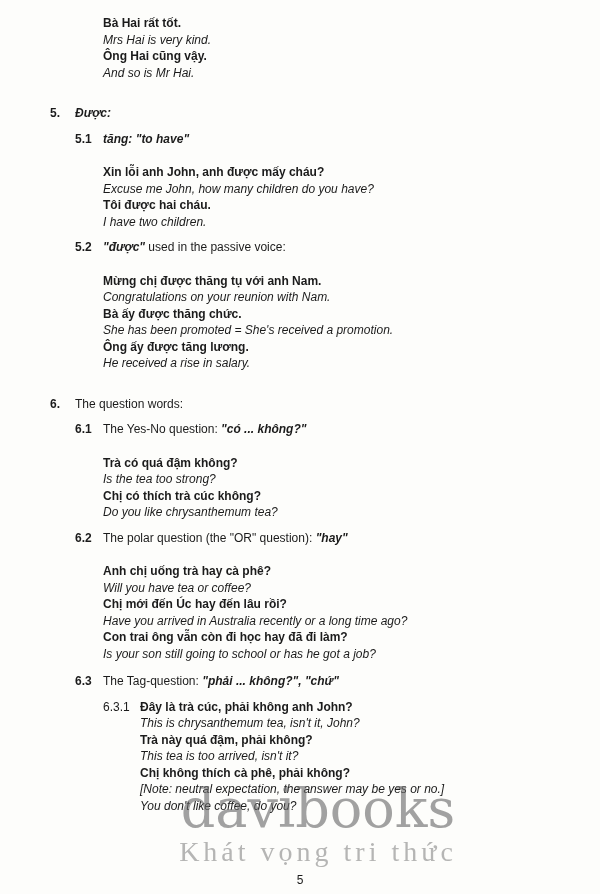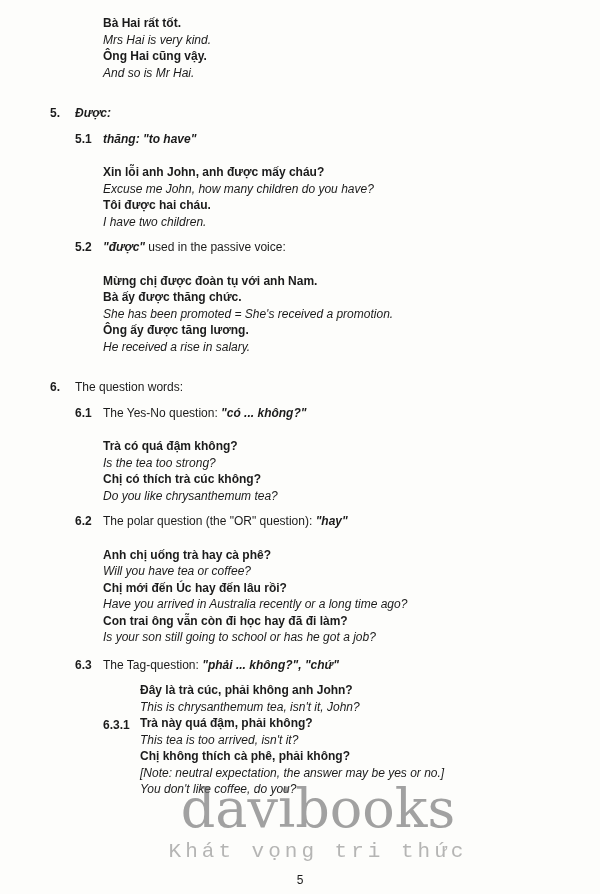--- a/index.html
+++ b/index.html
@@ -29,39 +29,39 @@
 
   .row { display: flex; align-items: baseline; }
   .row .num  { flex: 0 0 25px; font-weight: 700; }
   .lvl2 { padding-left: 25px; }
   .lvl2 .num2 { flex: 0 0 28px; font-weight: 700; }
 
   .sec { margin-top: 24px; }
   .head-gap { margin-top: 9px; }
   .block { padding-left: 53px; margin-top: 17px; }
   .sub-block { display: flex; padding-left: 53px; margin-top: 9px; }
-  .sub-block .num3 { flex: 0 0 37px; font-weight: 700; margin-top: 35px; }
+  .sub-block .num3 { flex: 0 0 37px; font-weight: 400; }
   .sub-block .col { flex: 1; }
 
   .watermark {
     position: absolute;
     left: 0; right: 0; top: 780px;
     text-align: center;
     pointer-events: none;
     padding-left: 36px;
   }
   .wm1 {
     font-family: "DejaVu Serif", "Liberation Serif", serif;
     font-size: 54px;
     line-height: 58px;
     color: rgba(105,105,105,0.62);
   }
   .wm2 {
-    font-family: Liberation Mono, monospace;
-    font-size: 21px;
+    font-family: Liberation Serif, serif;
+    font-size: 28px;
     line-height: 26px;
     letter-spacing: 4px;
     color: rgba(130,130,130,0.58);
     margin-top: 1px;
   }
 
   .pagenum {
     position: absolute;
     left: 0; right: 0; bottom: 6px;
     text-align: center;
@@ -83,35 +83,36 @@
     </section>
 
     <section class="sec">
       <div class="row">
         <span class="num">5.</span>
         <span class="b">Được:</span>
       </div>
 
       <div class="row lvl2 head-gap">
         <span class="num2">5.1</span>
-        <span><span class="b">thăng</span><span class="b">: </span> <span class="i b">"to have"</span></span>
+        <span><span class="b">tăng</span><span class="b">: </span> <span class="i b">"to have"</span></span>
       </div>
       <div class="block">
         <p class="vn">Xin lỗi anh John, anh được mấy cháu?</p>
         <p class="en">Excuse me John, how many children do you have?</p>
         <p class="vn">Tôi được hai cháu.</p>
         <p class="en">I have two children.</p>
       </div>
 
       <div class="row lvl2 head-gap">
         <span class="num2">5.2</span>
         <span><span class="b">"được"</span> <span>used in the passive voice:</span></span>
       </div>
       <div class="block">
-        <p class="vn">Mừng chị được đoàn tụ với anh Nam.</p>
+        <p class="vn">Mừng chị được thăng tụ với anh Nam.</p>
+        <p class="en">Congratulations on your reunion with Nam.</p>
         <p class="vn">Bà ấy được thăng chức.</p>
         <p class="en">She has been promoted = She's received a promotion.</p>
         <p class="vn">Ông ấy được tăng lương.</p>
         <p class="en">He received a rise in salary.</p>
       </div>
     </section>
 
     <section class="sec">
       <div class="row">
         <span class="num">6.</span>

